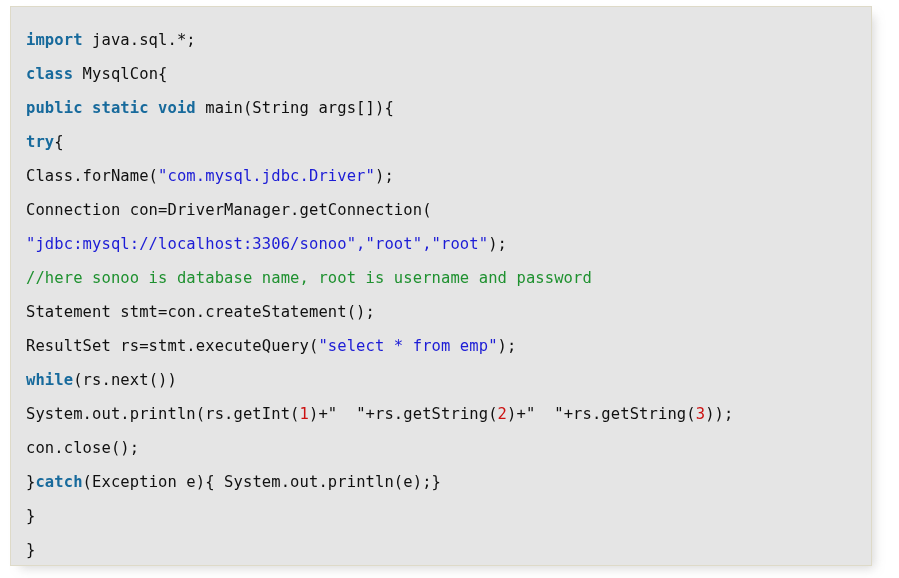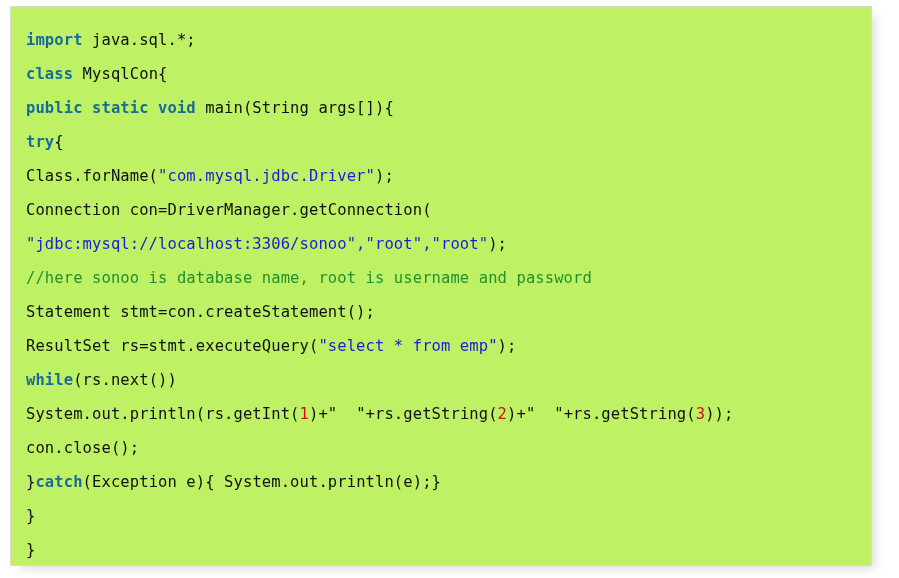--- a/index.html
+++ b/index.html
@@ -15,21 +15,21 @@
     position: relative;
   }
 
   #code-card {
     position: absolute;
     left: 10px;
     top: 6px;
     width: 862px;
     height: 560px;
     box-sizing: border-box;
-    background: #bef264;
+    background: #e5e5e5;
     border: 1px solid #dedac8;
     box-shadow: 6px 6px 10px -4px rgba(140,140,140,0.35);
     overflow: hidden;
   }
 
   #code-block {
     padding: 16px 14px 10px 15px;
     margin: 0;
   }
 

